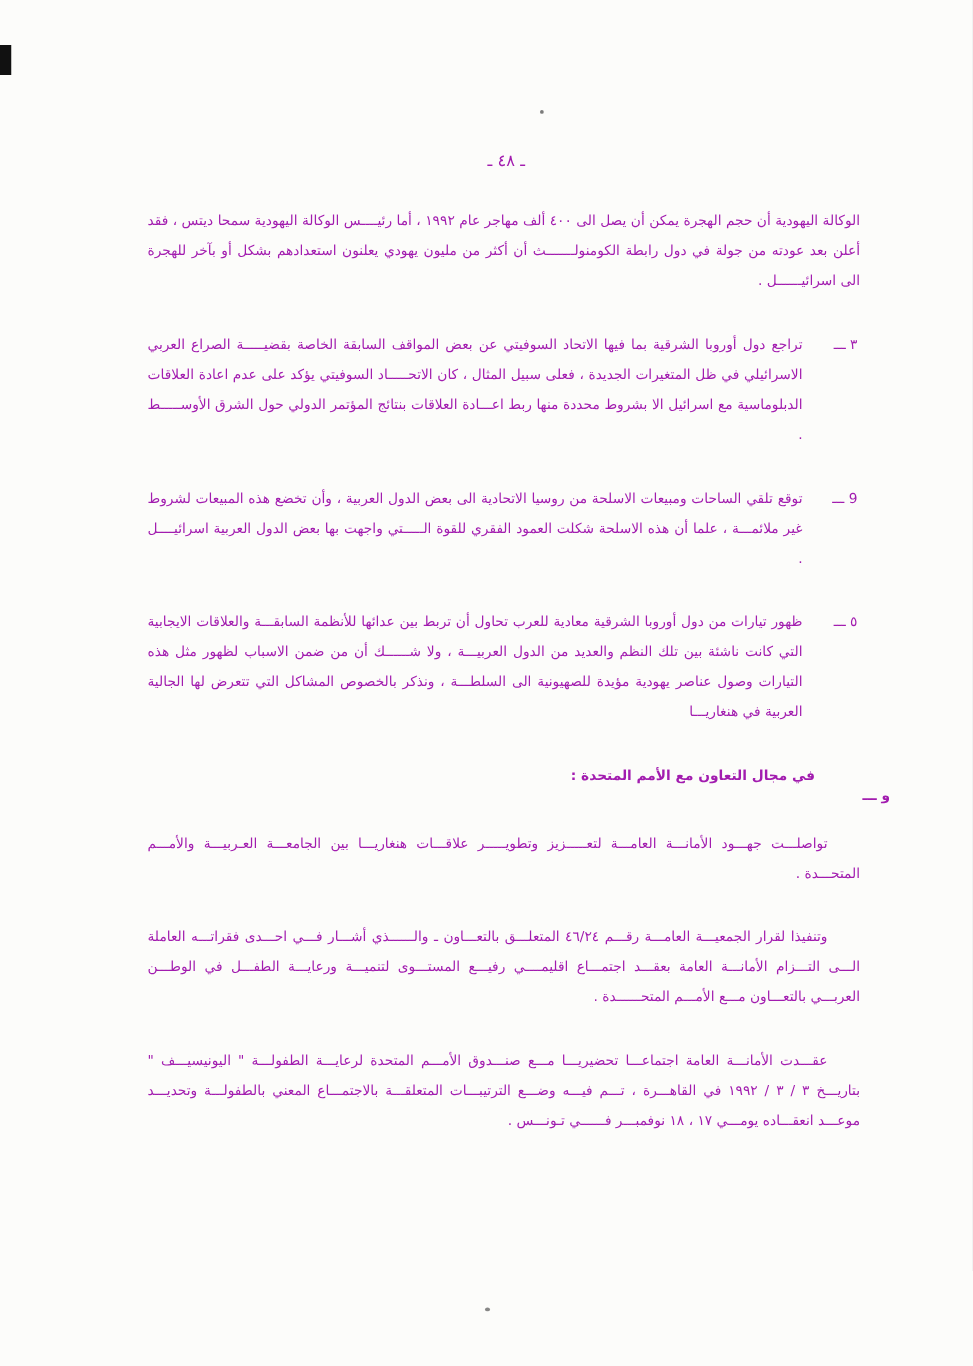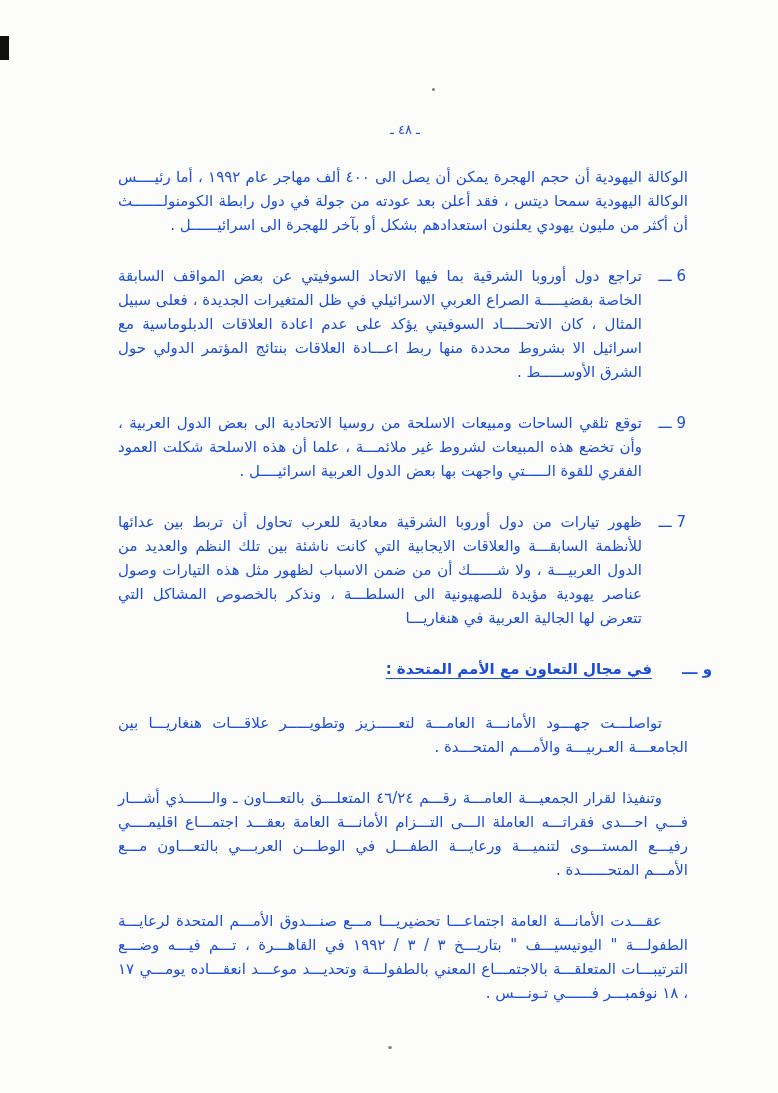--- a/index.html
+++ b/index.html
@@ -8,21 +8,21 @@
     background: #e9e9e9;
   }
   .page {
     position: relative;
     width: 778px;
     height: 1093px;
     margin: 0 auto;
     background: #fcfcfa;
     overflow: hidden;
     font-family: "DejaVu Sans", sans-serif;
-    color: #1d4ed8;
+    color: #a21caf;
   }
   .scan-artifact {
     position: absolute;
     background: #111;
   }
   .artifact-topleft { left: 0; top: 36px; width: 9px; height: 24px; }
   .speck-top { left: 432px; top: 88px; width: 3px; height: 3px; border-radius: 50%; opacity: .55; }
   .speck-bottom { left: 388px; top: 1046px; width: 4px; height: 3px; border-radius: 50%; opacity: .5; }
 
   .page-number {
@@ -36,21 +36,21 @@
     direction: rtl;
   }
 
   .content {
     position: absolute;
     top: 165px;
     right: 90px;
     width: 570px;
     direction: rtl;
     text-align: justify;
-    font-size: 15px;
+    font-size: 11px;
     line-height: 24px;
   }
 
   .content p { margin: 0 0 27px 0; }
 
   .item {
     position: relative;
     padding-right: 46px;
   }
   .item .marker {
@@ -62,26 +62,25 @@
 
   .section-head {
     position: relative;
     padding-right: 36px;
     font-weight: bold;
     margin-bottom: 30px !important;
   }
   .section-head .marker {
     position: absolute;
     right: -24px;
-    top: 0;
+    top: 16px;
     white-space: nowrap;
     margin-left: 23px;
   }
   .section-head .head-text {
-    text-decoration: underline;
     text-underline-offset: 4px;
   }
 
   .body-para { text-indent: 26px; }
 </style>
 </head>
 <body>
 
 <div class="page">
 
@@ -89,31 +88,31 @@
   <div class="scan-artifact speck-top"></div>
   <div class="scan-artifact speck-bottom"></div>
 
   <div class="page-number">ـ  ٤٨  ـ</div>
 
   <div class="content">
 
     <p class="intro">الوكالة اليهودية أن حجم الهجرة يمكن أن يصل الى ٤٠٠ ألف مهاجر عام ١٩٩٢ ، أما رئيــــس الوكالة اليهودية سمحا ديتس ، فقد أعلن بعد عودته من جولة في دول رابطة الكومنولـــــــث أن أكثر من مليون يهودي يعلنون استعدادهم بشكل أو بآخر للهجرة الى اسرائيــــــل .</p>
 
     <p class="item">
-      <span class="marker">6 ـــ</span>
+      <span class="marker">٣ ـــ</span>
       <span class="item-text">تراجع دول أوروبا الشرقية بما فيها الاتحاد السوفيتي عن بعض المواقف السابقة الخاصة بقضيـــــة الصراع العربي الاسرائيلي في ظل المتغيرات الجديدة ، فعلى سبيل المثال ، كان الاتحـــــاد السوفيتي يؤكد على عدم اعادة العلاقات الدبلوماسية مع اسرائيل الا بشروط محددة منها ربط اعـــادة العلاقات بنتائج المؤتمر الدولي حول الشرق الأوســـــط .</span>
     </p>
 
     <p class="item">
       <span class="marker">9 ـــ</span>
       <span class="item-text">توقع تلقي الساحات ومبيعات الاسلحة من روسيا الاتحادية الى بعض الدول العربية ، وأن تخضع هذه المبيعات لشروط غير ملائمـــة ، علما أن هذه الاسلحة شكلت العمود الفقري للقوة الـــــتي واجهت بها بعض الدول العربية اسرائيــــل .</span>
     </p>
 
     <p class="item">
-      <span class="marker">7 ـــ</span>
+      <span class="marker">٥ ـــ</span>
       <span class="item-text">ظهور تيارات من دول أوروبا الشرقية معادية للعرب تحاول أن تربط بين عدائها للأنظمة السابقـــة والعلاقات الايجابية التي كانت ناشئة بين تلك النظم والعديد من الدول العربيـــة ، ولا شــــــك أن من ضمن الاسباب لظهور مثل هذه التيارات وصول عناصر يهودية مؤيدة للصهيونية الى السلطـــة ، ونذكر بالخصوص المشاكل التي تتعرض لها الجالية العربية في هنغاريـــا</span>
     </p>
 
     <p class="section-head">
       <span class="marker">و ـــ</span>
       <span class="head-text">في مجال التعاون مع الأمم المتحدة :</span>
     </p>
 
     <p class="body-para">تواصلـــت جهـــود الأمانـــة العامـــة لتعـــــزيز وتطويـــــر علاقـــات هنغاريـــا بين الجامعـــة العـربيـــة والأمـــم المتحـــدة .</p>
 

